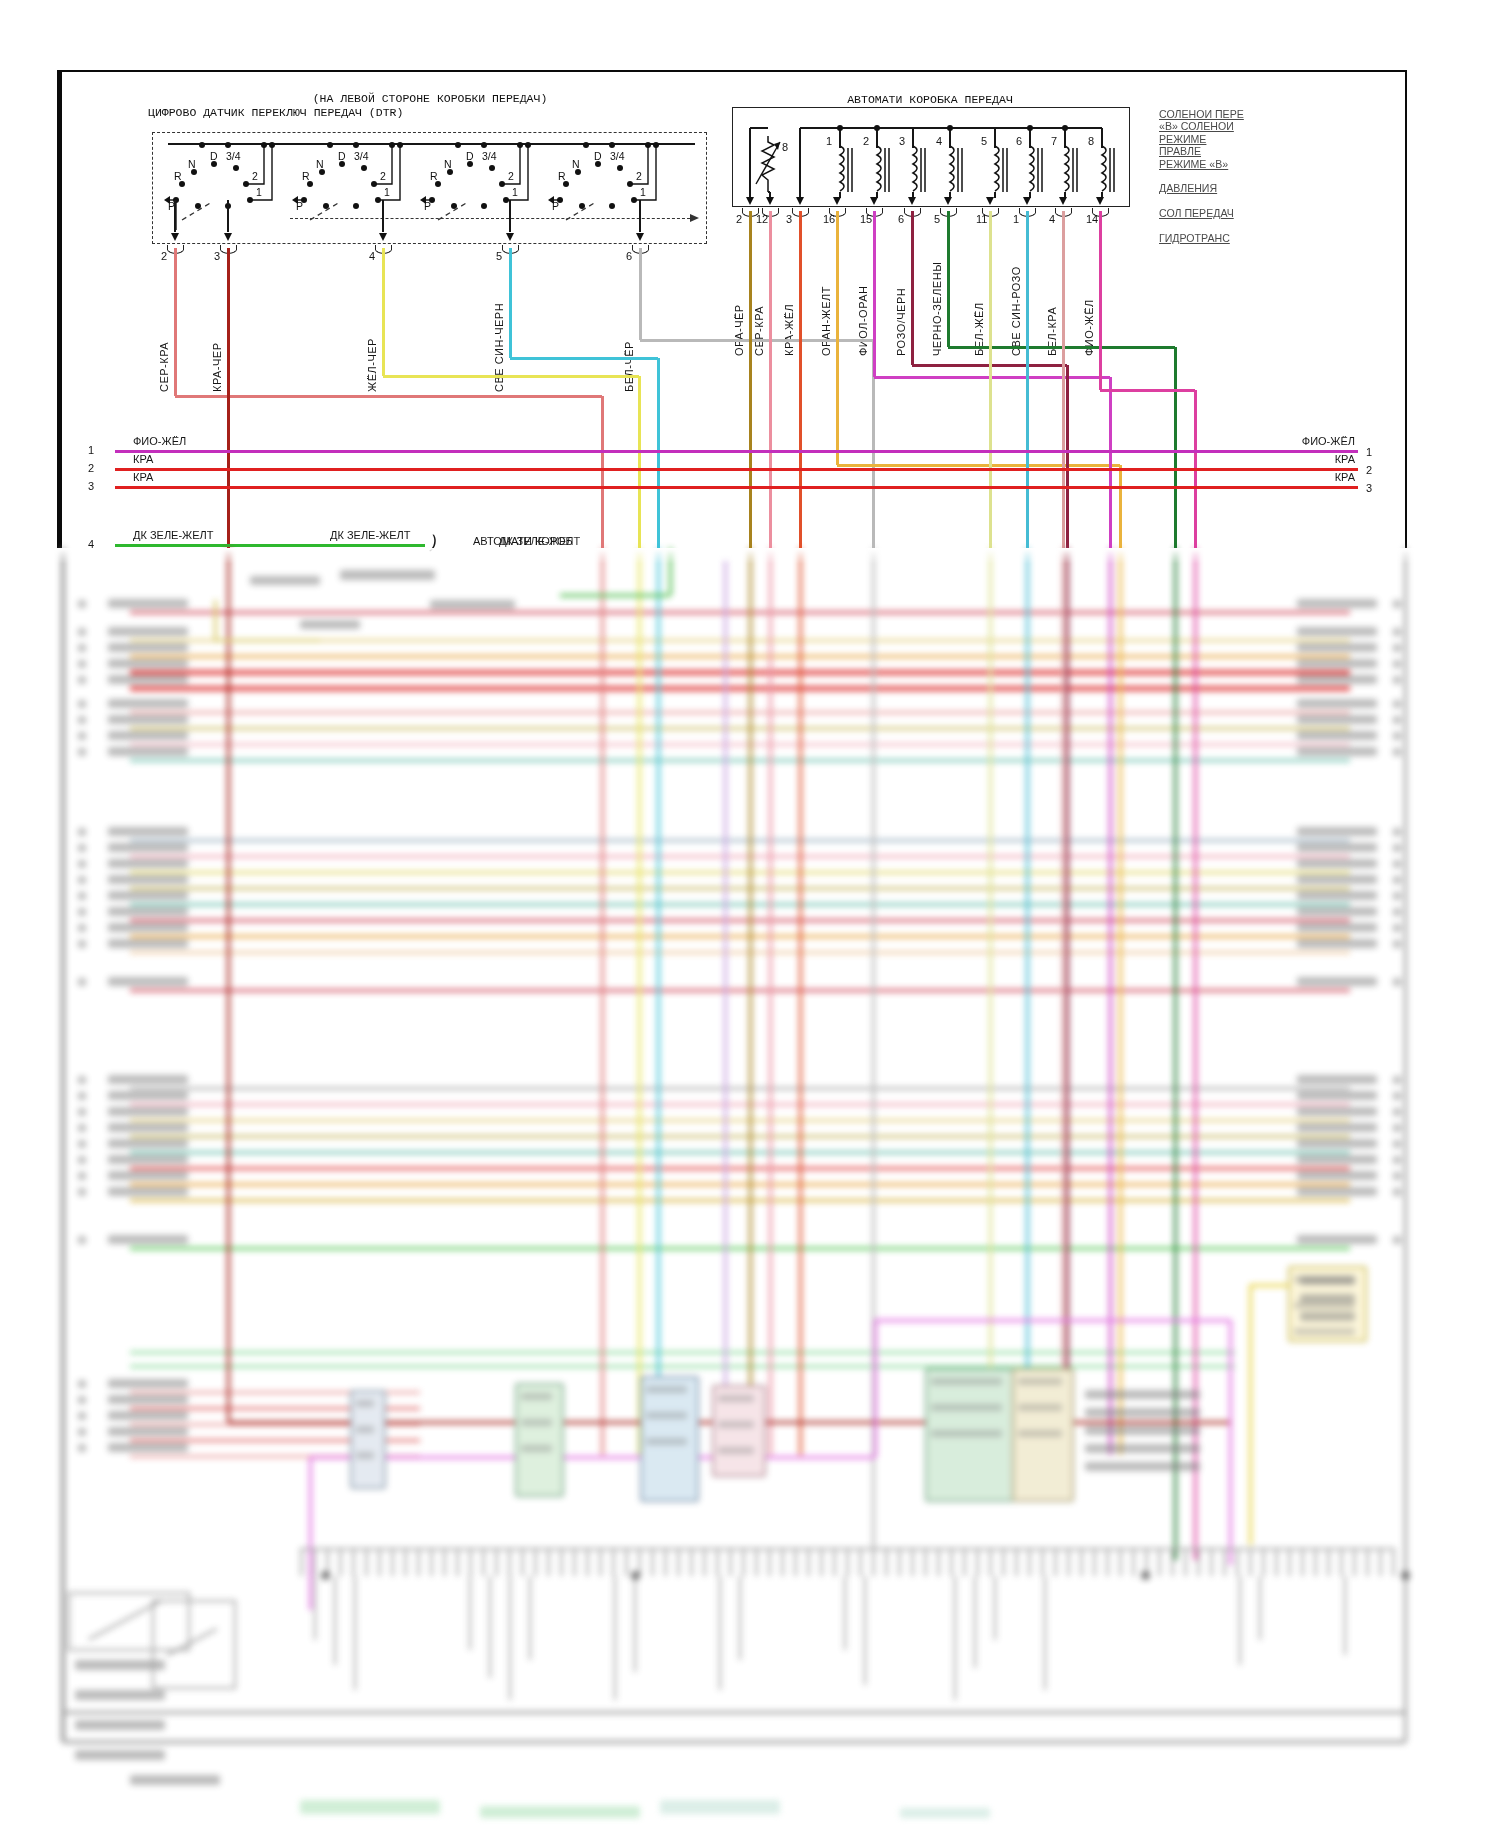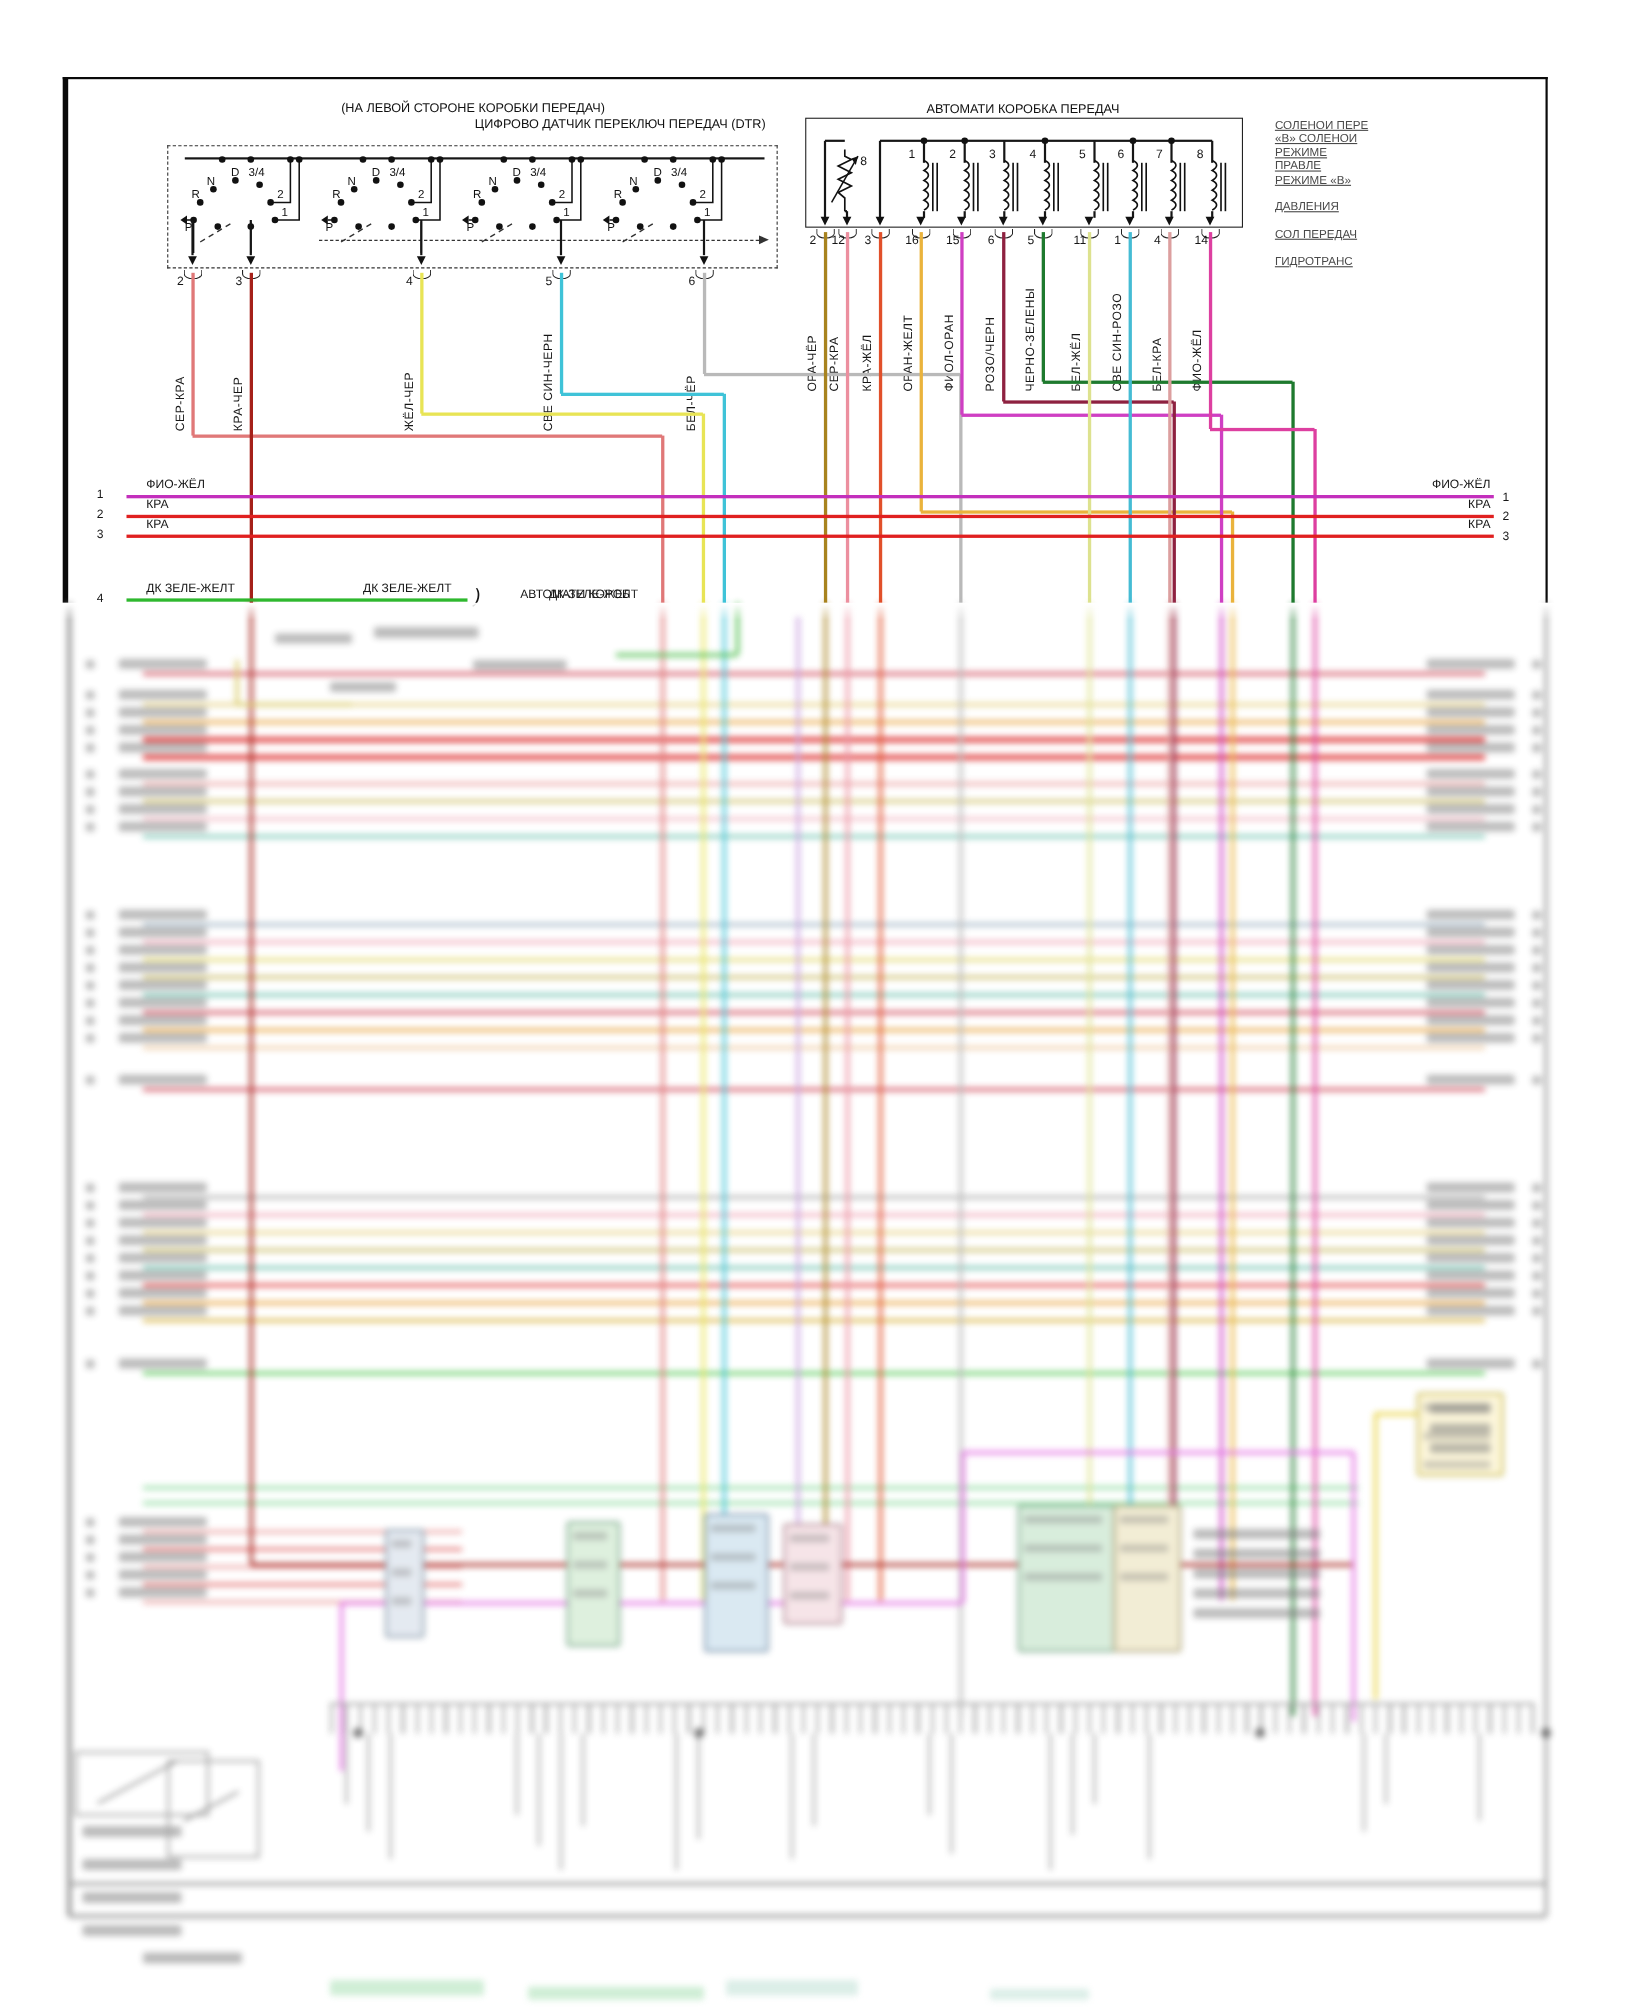--- a/index.html
+++ b/index.html
@@ -1,20 +1,20 @@
 <!DOCTYPE html>
 <html><head>
 <meta charset="utf-8">
 <style>
   html,body{margin:0;padding:0;background:#fff;}
   #page{position:relative;width:1500px;height:1828px;background:#ffffff;
         font-family:"Liberation Sans",sans-serif;overflow:hidden;}
   .abs{position:absolute;}
   .lbl{position:absolute;font-size:11px;color:#161616;white-space:nowrap;line-height:1;}
-  .ttl{position:absolute;font-size:11.5px;color:#111;white-space:nowrap;line-height:1.25;}
+  .ttl{position:absolute;font-size:11.5px;color:#111;white-space:nowrap;line-height:1.25;font-family:Liberation Mono, monospace;}
   .vtext{writing-mode:vertical-rl;transform:rotate(180deg);letter-spacing:.5px;}
   .line{position:absolute;}
   .arcjoin{position:absolute;width:15px;height:8px;border:1.6px solid #222;border-top:none;
            border-radius:0 0 14px 14px / 0 0 8px 8px;background:transparent;}
   .arrd{position:absolute;width:0;height:0;border-left:4px solid transparent;
         border-right:4px solid transparent;border-top:8px solid #111;}
   .dash-h{position:absolute;height:0;border-top:1.6px dashed #333;}
   .box-solid{position:absolute;border:1.6px solid #222;background:transparent;}
   .notes{position:absolute;font-size:10.6px;line-height:12.4px;color:#1a1a1a;white-space:pre;}
   .notesB{color:#2a2a2a;opacity:.85;}
@@ -31,21 +31,21 @@
 </head>
 <body>
 
 <div id="page">
 
   <div class="abs" style="left:57px;top:70px;width:5px;height:478px;background:#0a0a0a;"></div>
   <div class="abs" style="left:57px;top:70px;width:1350px;height:2px;background:#0a0a0a;"></div>
   <div class="abs" style="left:1405px;top:70px;width:2px;height:478px;background:#0a0a0a;"></div>
 
   <div class="ttl" style="left:150px;top:92px;width:560px;text-align:center;">(НА ЛЕВОЙ СТОРОНЕ КОРОБКИ ПЕРЕДАЧ)</div>
-  <div class="ttl" style="left:136px;top:106px;width:560px;text-align:right;">ЦИФРОВО ДАТЧИК ПЕРЕКЛЮЧ ПЕРЕДАЧ (DTR)</div>
+  <div class="ttl" style="left:148px;top:106px;width:560px;text-align:left;">ЦИФРОВО ДАТЧИК ПЕРЕКЛЮЧ ПЕРЕДАЧ (DTR)</div>
 
   <div class="abs" style="left:152px;top:132px;width:553px;height:110px;border:1.8px dashed #333;"></div>
 
   <div class="ttl" style="left:730px;top:93px;width:400px;text-align:center;">АВТОМАТИ КОРОБКА ПЕРЕДАЧ</div>
   <div class="box-solid" style="left:732px;top:107px;width:396px;height:98px;"></div>
 
   <div class="notes notesB" style="left:1159px;top:108px;text-decoration:underline;">СОЛЕНОИ ПЕРЕ
 «В» СОЛЕНОИ
 РЕЖИМЕ
 ПРАВЛЕ

